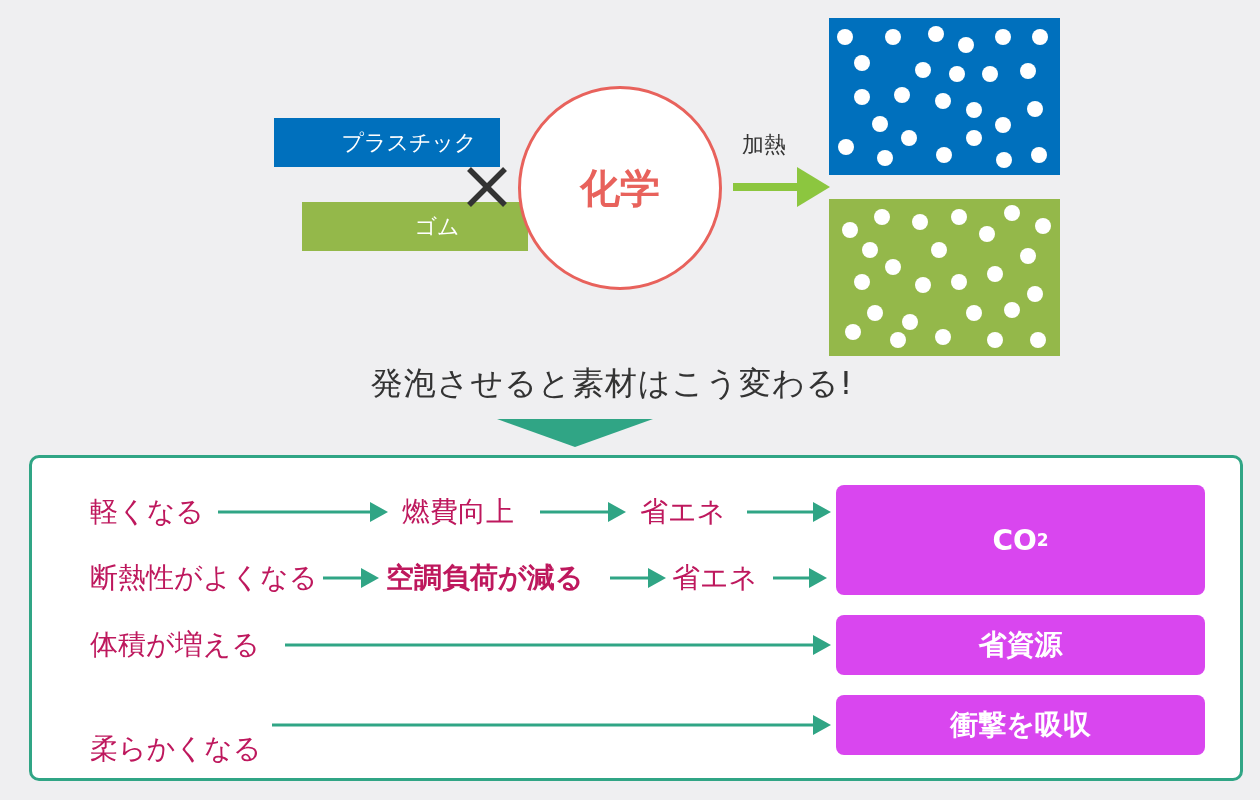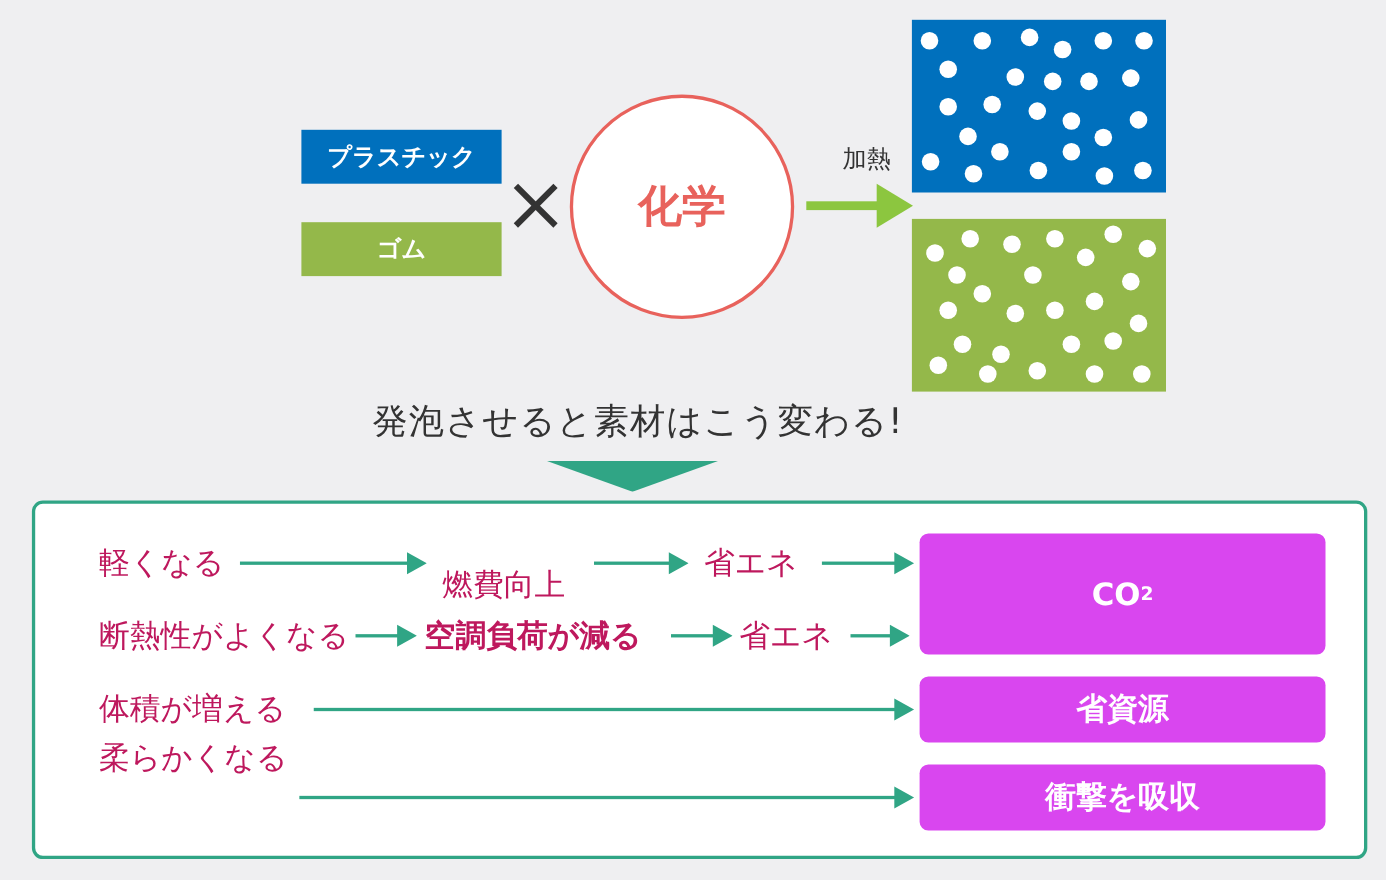--- a/index.html
+++ b/index.html
@@ -5,42 +5,43 @@
   html, body { margin: 0; padding: 0; }
   body {
     width: 1260px; height: 800px; position: relative; overflow: hidden;
     background: #efeff1;
     font-family: "DejaVu Sans", "Liberation Sans", sans-serif;
     color: #2b2b2b;
   }
   .abs { position: absolute; }
   .material-box {
     position: absolute; left: 274px; width: 182px; height: 49px;
-    color: #fff; font-size: 22px; font-weight: bold;
+    color: #fff; font-size: 22px; font-weight: normal;
     display: flex; align-items: center; justify-content: center;
     letter-spacing: 0px;
+    padding-left: 44px;
   }
   .material-plastic { top: 118px; background: #0070bd; }
-  .material-rubber { top: 202px; background: #94b84a; }
+  .material-rubber { top: 202px; background: #94b84a; margin-left: 28px; }
   .times-icon { left: 466px; top: 166px; width: 42px; height: 42px; }
   .agent-circle {
     position: absolute; left: 518px; top: 86px; width: 198px; height: 198px;
     border: 3px solid #e8625c; border-radius: 50%; background: #fff;
     display: flex; flex-direction: row; align-items: center; justify-content: center;
     color: #e8625c; font-size: 40px; font-weight: bold; line-height: 50px;
   }
-  .heat-label { left: 742px; top: 130px; font-size: 22px; color: #333; margin-left: 24px; }
+  .heat-label { left: 742px; top: 130px; font-size: 22px; color: #333; }
   .heat-arrow { left: 732px; top: 165px; width: 100px; height: 44px; }
   .foam-box { position: absolute; left: 829px; width: 231px; height: 157px; }
   .foam-blue { top: 18px; background: #0070bd; }
   .foam-green { top: 199px; background: #94b84a; }
   .foam-box svg { position: absolute; left: 0; top: 0; }
   .caption {
     left: 0; width: 1160px; top: 362px; text-align: center;
-    font-size: 32px; color: #333; letter-spacing: 1px;
+    font-size: 32px; color: #333; letter-spacing: 1px; padding-left: 32px;
   }
   .down-triangle { left: 497px; top: 419px; width: 156px; height: 28px; }
   .effects-panel {
     position: absolute; left: 29px; top: 455px; width: 1208px; height: 320px;
     border: 3px solid #30a585; border-radius: 10px; background: #fff;
   }
   .row-text { position: absolute; font-size: 28px; color: #be185d; white-space: nowrap; line-height: 34px; }
   .flow-arrow { position: absolute; height: 24px; }
   .result-box {
     position: absolute; left: 836px; width: 369px; background: #d946ef; color: #fff;
@@ -146,21 +147,21 @@
   <polygon points="0,0 156,0 78,28" fill="#30a585"></polygon>
 </svg>
 
 <div class="effects-panel"></div>
 
 <div class="row-text" style="left:90px;top:495px;">軽くなる</div>
 <svg class="flow-arrow" style="left:218px;top:500px;width:170px;" viewBox="0 0 170 24">
   <rect x="0" y="10.5" width="155" height="3" fill="#30a585"></rect>
     <polygon points="152,2 170,12 152,22" fill="#30a585"></polygon>
 </svg>
-<div class="row-text" style="left:402px;top:495px;margin-top:20px;">燃費向上</div>
+<div class="row-text" style="left:402px;top:495px;">燃費向上</div>
 <svg class="flow-arrow" style="left:540px;top:500px;width:86px;" viewBox="0 0 86 24">
   <rect x="0" y="10.5" width="70" height="3" fill="#30a585"></rect>
     <polygon points="68,2 86,12 68,22" fill="#30a585"></polygon>
 </svg>
 <div class="row-text" style="left:640px;top:495px;">省エネ</div>
 <svg class="flow-arrow" style="left:747px;top:500px;width:84px;" viewBox="0 0 84 24">
   <rect x="0" y="10.5" width="68" height="3" fill="#30a585"></rect>
     <polygon points="66,2 84,12 66,22" fill="#30a585"></polygon>
 </svg>
 
@@ -179,21 +180,21 @@
   <rect x="0" y="10.5" width="38" height="3" fill="#30a585"></rect>
     <polygon points="36,2 54,12 36,22" fill="#30a585"></polygon>
 </svg>
 
 <div class="row-text" style="left:90px;top:628px;">体積が増える</div>
 <svg class="flow-arrow" style="left:285px;top:633px;width:546px;" viewBox="0 0 546 24">
   <rect x="0" y="10.5" width="530" height="3" fill="#30a585"></rect>
     <polygon points="528,2 546,12 528,22" fill="#30a585"></polygon>
 </svg>
 
-<div class="row-text" style="left:90px;top:672px;">柔らかくなる</div>
+<div class="row-text" style="left:90px;top:732px;">柔らかくなる</div>
 <svg class="flow-arrow" style="left:272px;top:713px;width:559px;" viewBox="0 0 559 24">
   <rect x="0" y="10.5" width="543" height="3" fill="#30a585"></rect>
     <polygon points="541,2 559,12 541,22" fill="#30a585"></polygon>
 </svg>
 
 <div class="result-box result-co2">
   <span>CO</span>
     <sub>2</sub>
 </div>
 <div class="result-box result-resource">

